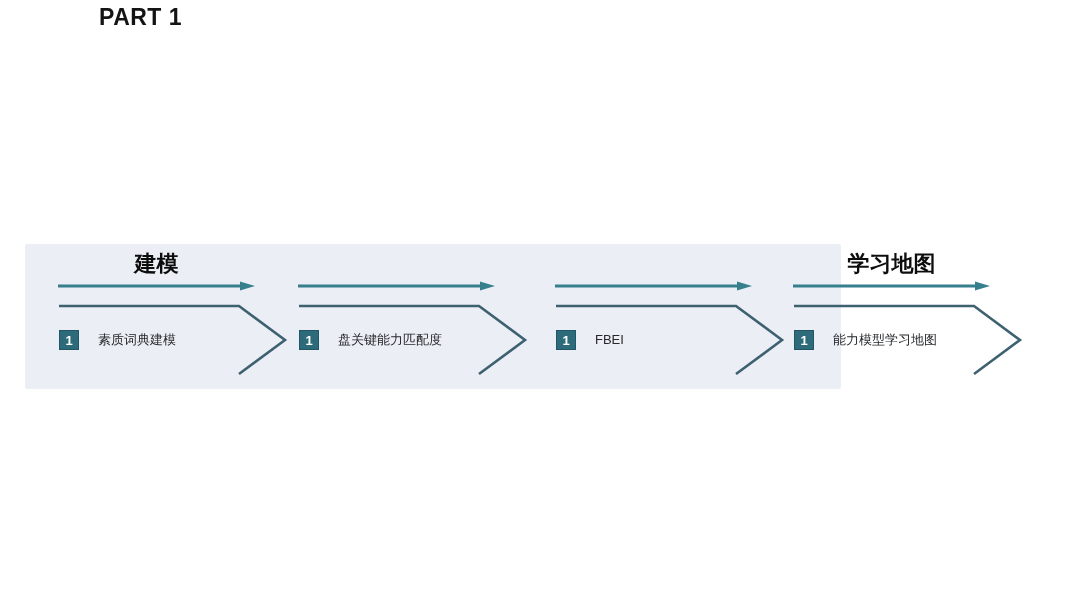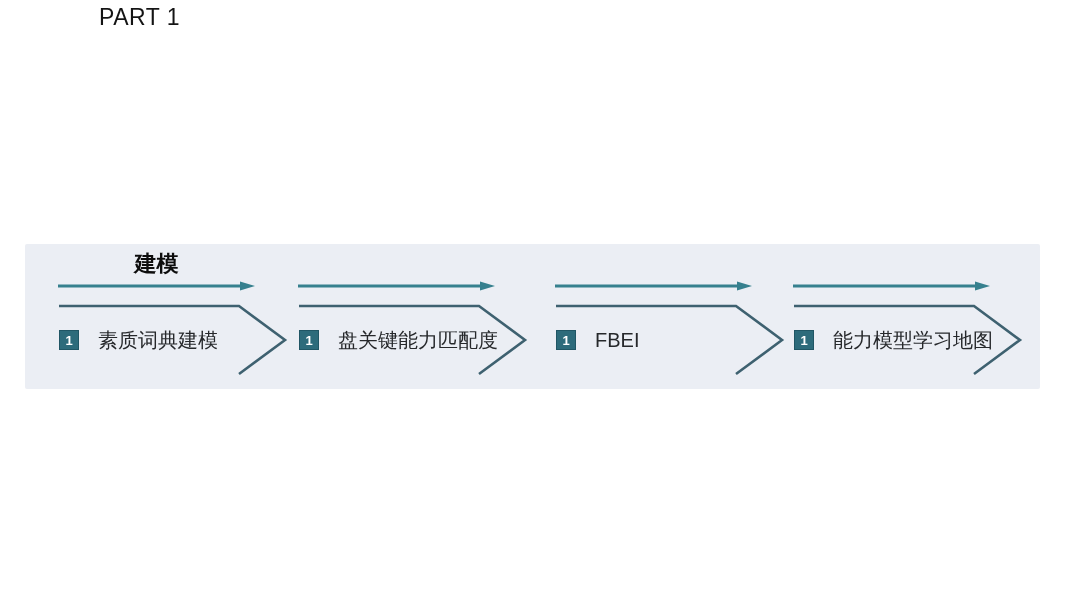--- a/index.html
+++ b/index.html
@@ -9,25 +9,25 @@
     --badge-bg:#2d6b7b;
     --text-dark:#26282b;
     --title-color:#141414;
   }
   *{box-sizing:border-box;margin:0;padding:0;}
   html,body{width:1080px;height:608px;background:#ffffff;overflow:hidden;
     font-family:"Liberation Sans","DejaVu Sans",sans-serif;}
   .slide{position:relative;width:1080px;height:608px;background:#ffffff;}
   .part-title{
     position:absolute;left:99px;top:4px;
-    font-size:23px;font-weight:400;color:var(--title-color);
+    font-size:23px;font-weight:700;color:var(--title-color);
     letter-spacing:0.5px;
   }
   .panel{
-    position:absolute;left:25px;top:244px;width:1015px;height:145px;
+    position:absolute;left:25px;top:244px;width:816px;height:145px;
     background:var(--panel-bg);border-radius:2px;padding-left:32px;
   }
   .stage{position:absolute;top:0;width:230px;height:145px;}
   .stage-label{
     position:absolute;top:7px;left:0;width:197px;
     text-align:center;font-size:22px;font-weight:700;color:#0d0d0d;
     white-space:nowrap;line-height:26px;
   }
   .flow-arrow{position:absolute;left:0;top:37px;display:block;}
   .chevron{position:absolute;left:0;top:60px;display:block;}
@@ -37,21 +37,21 @@
   }
   .badge{
     width:20px;height:20px;flex:0 0 20px;
     background:var(--badge-bg);
     border:1px solid rgba(10,50,60,0.35);
     color:#ffffff;font-size:13px;font-weight:700;
     display:flex;align-items:center;justify-content:center;
     line-height:1;
   }
   .item-text{
-    margin-left:19px;font-size:20px;color:var(--text-dark);
+    margin-left:19px;font-size:13px;color:var(--text-dark);
     white-space:nowrap;line-height:20px;
   }
   .s0{left:33px;} .s1{left:273px;} .s2{left:530px;} .s3{left:768px;}
 </style>
 </head>
 <body>
 
 <div class="slide">
 
   <div class="part-title">PART 1</div>
@@ -95,20 +95,21 @@
       <svg class="chevron" width="230" height="72" viewBox="0 0 230 72">
         <polyline points="1,2 181,2 227,36 181,70" fill="none" stroke="var(--slate)" stroke-width="2.6" stroke-linejoin="miter"></polyline>
       </svg>
       <div class="item-row">
         <span class="badge">1</span>
         <span class="item-text">FBEI</span>
       </div>
     </div>
 
     <div class="stage s3">
+      <div class="stage-label">学习地图</div>
       <svg class="flow-arrow" width="197" height="10" viewBox="0 0 197 10">
         <line x1="0" y1="5" x2="184" y2="5" stroke="var(--teal)" stroke-width="3"></line>
         <polygon points="182,0.5 197,5 182,9.5" fill="var(--teal)"></polygon>
       </svg>
       <svg class="chevron" width="230" height="72" viewBox="0 0 230 72">
         <polyline points="1,2 181,2 227,36 181,70" fill="none" stroke="var(--slate)" stroke-width="2.6" stroke-linejoin="miter"></polyline>
       </svg>
       <div class="item-row">
         <span class="badge">1</span>
         <span class="item-text">能力模型学习地图</span>

